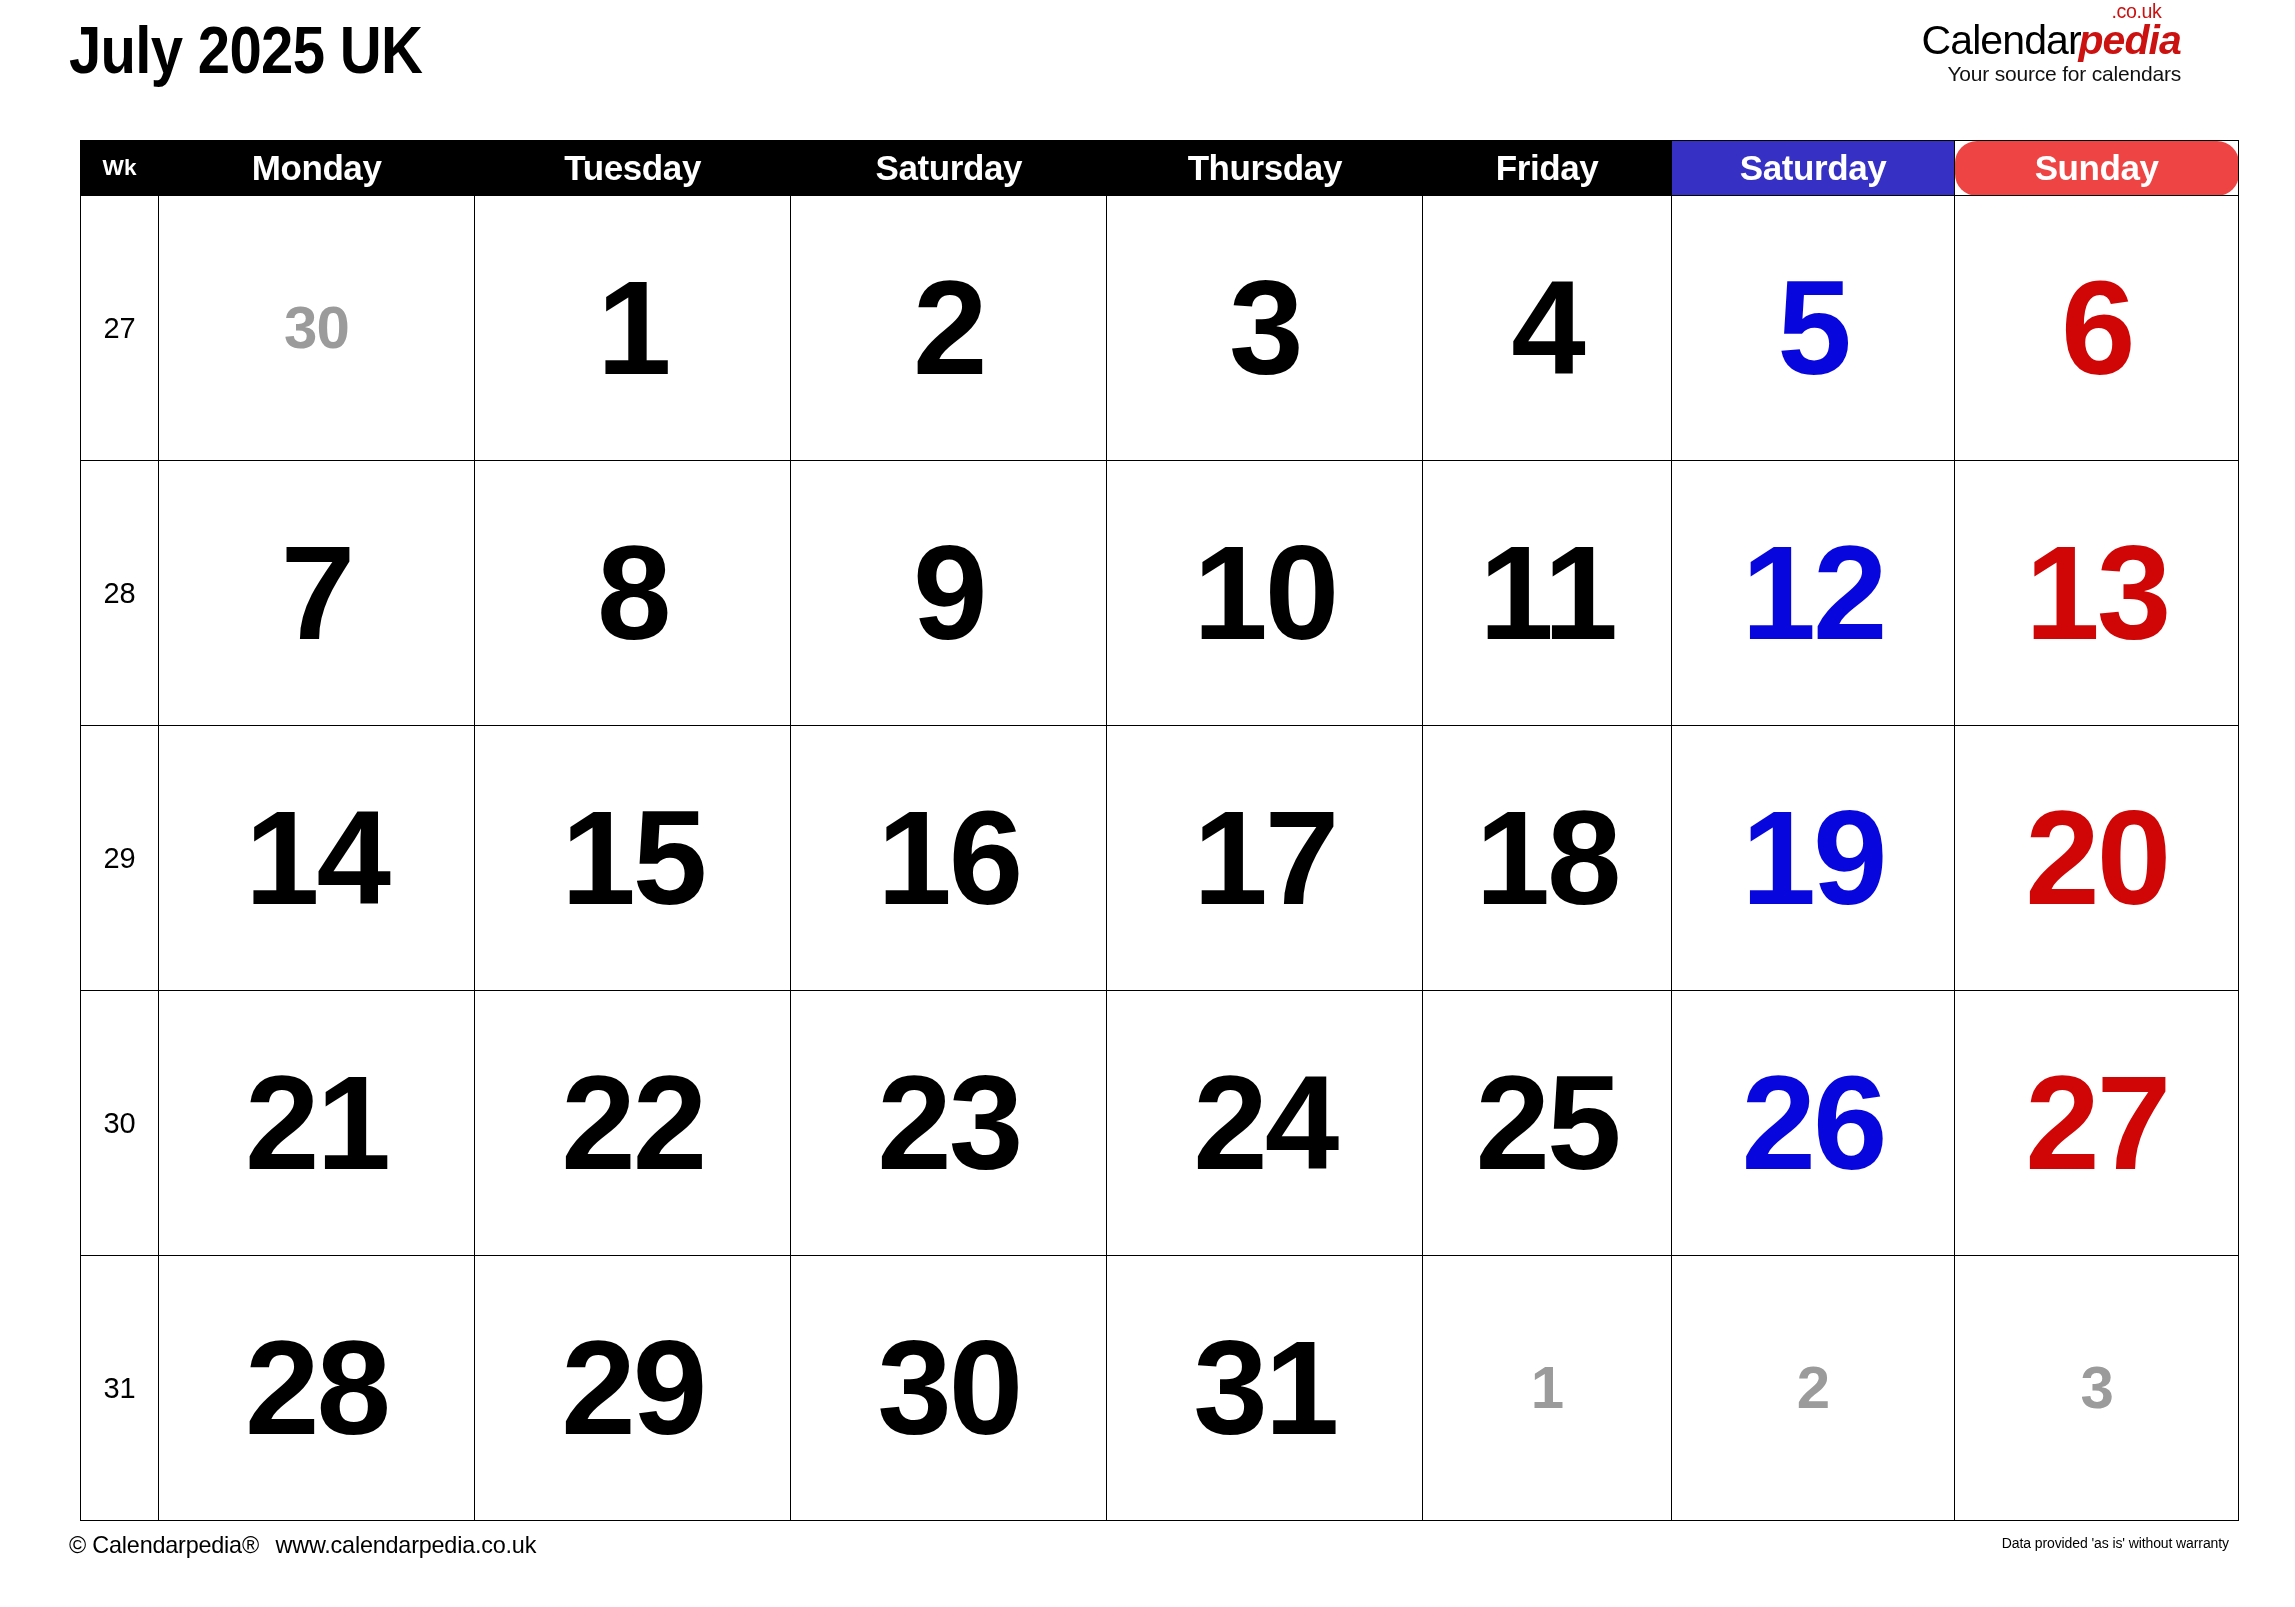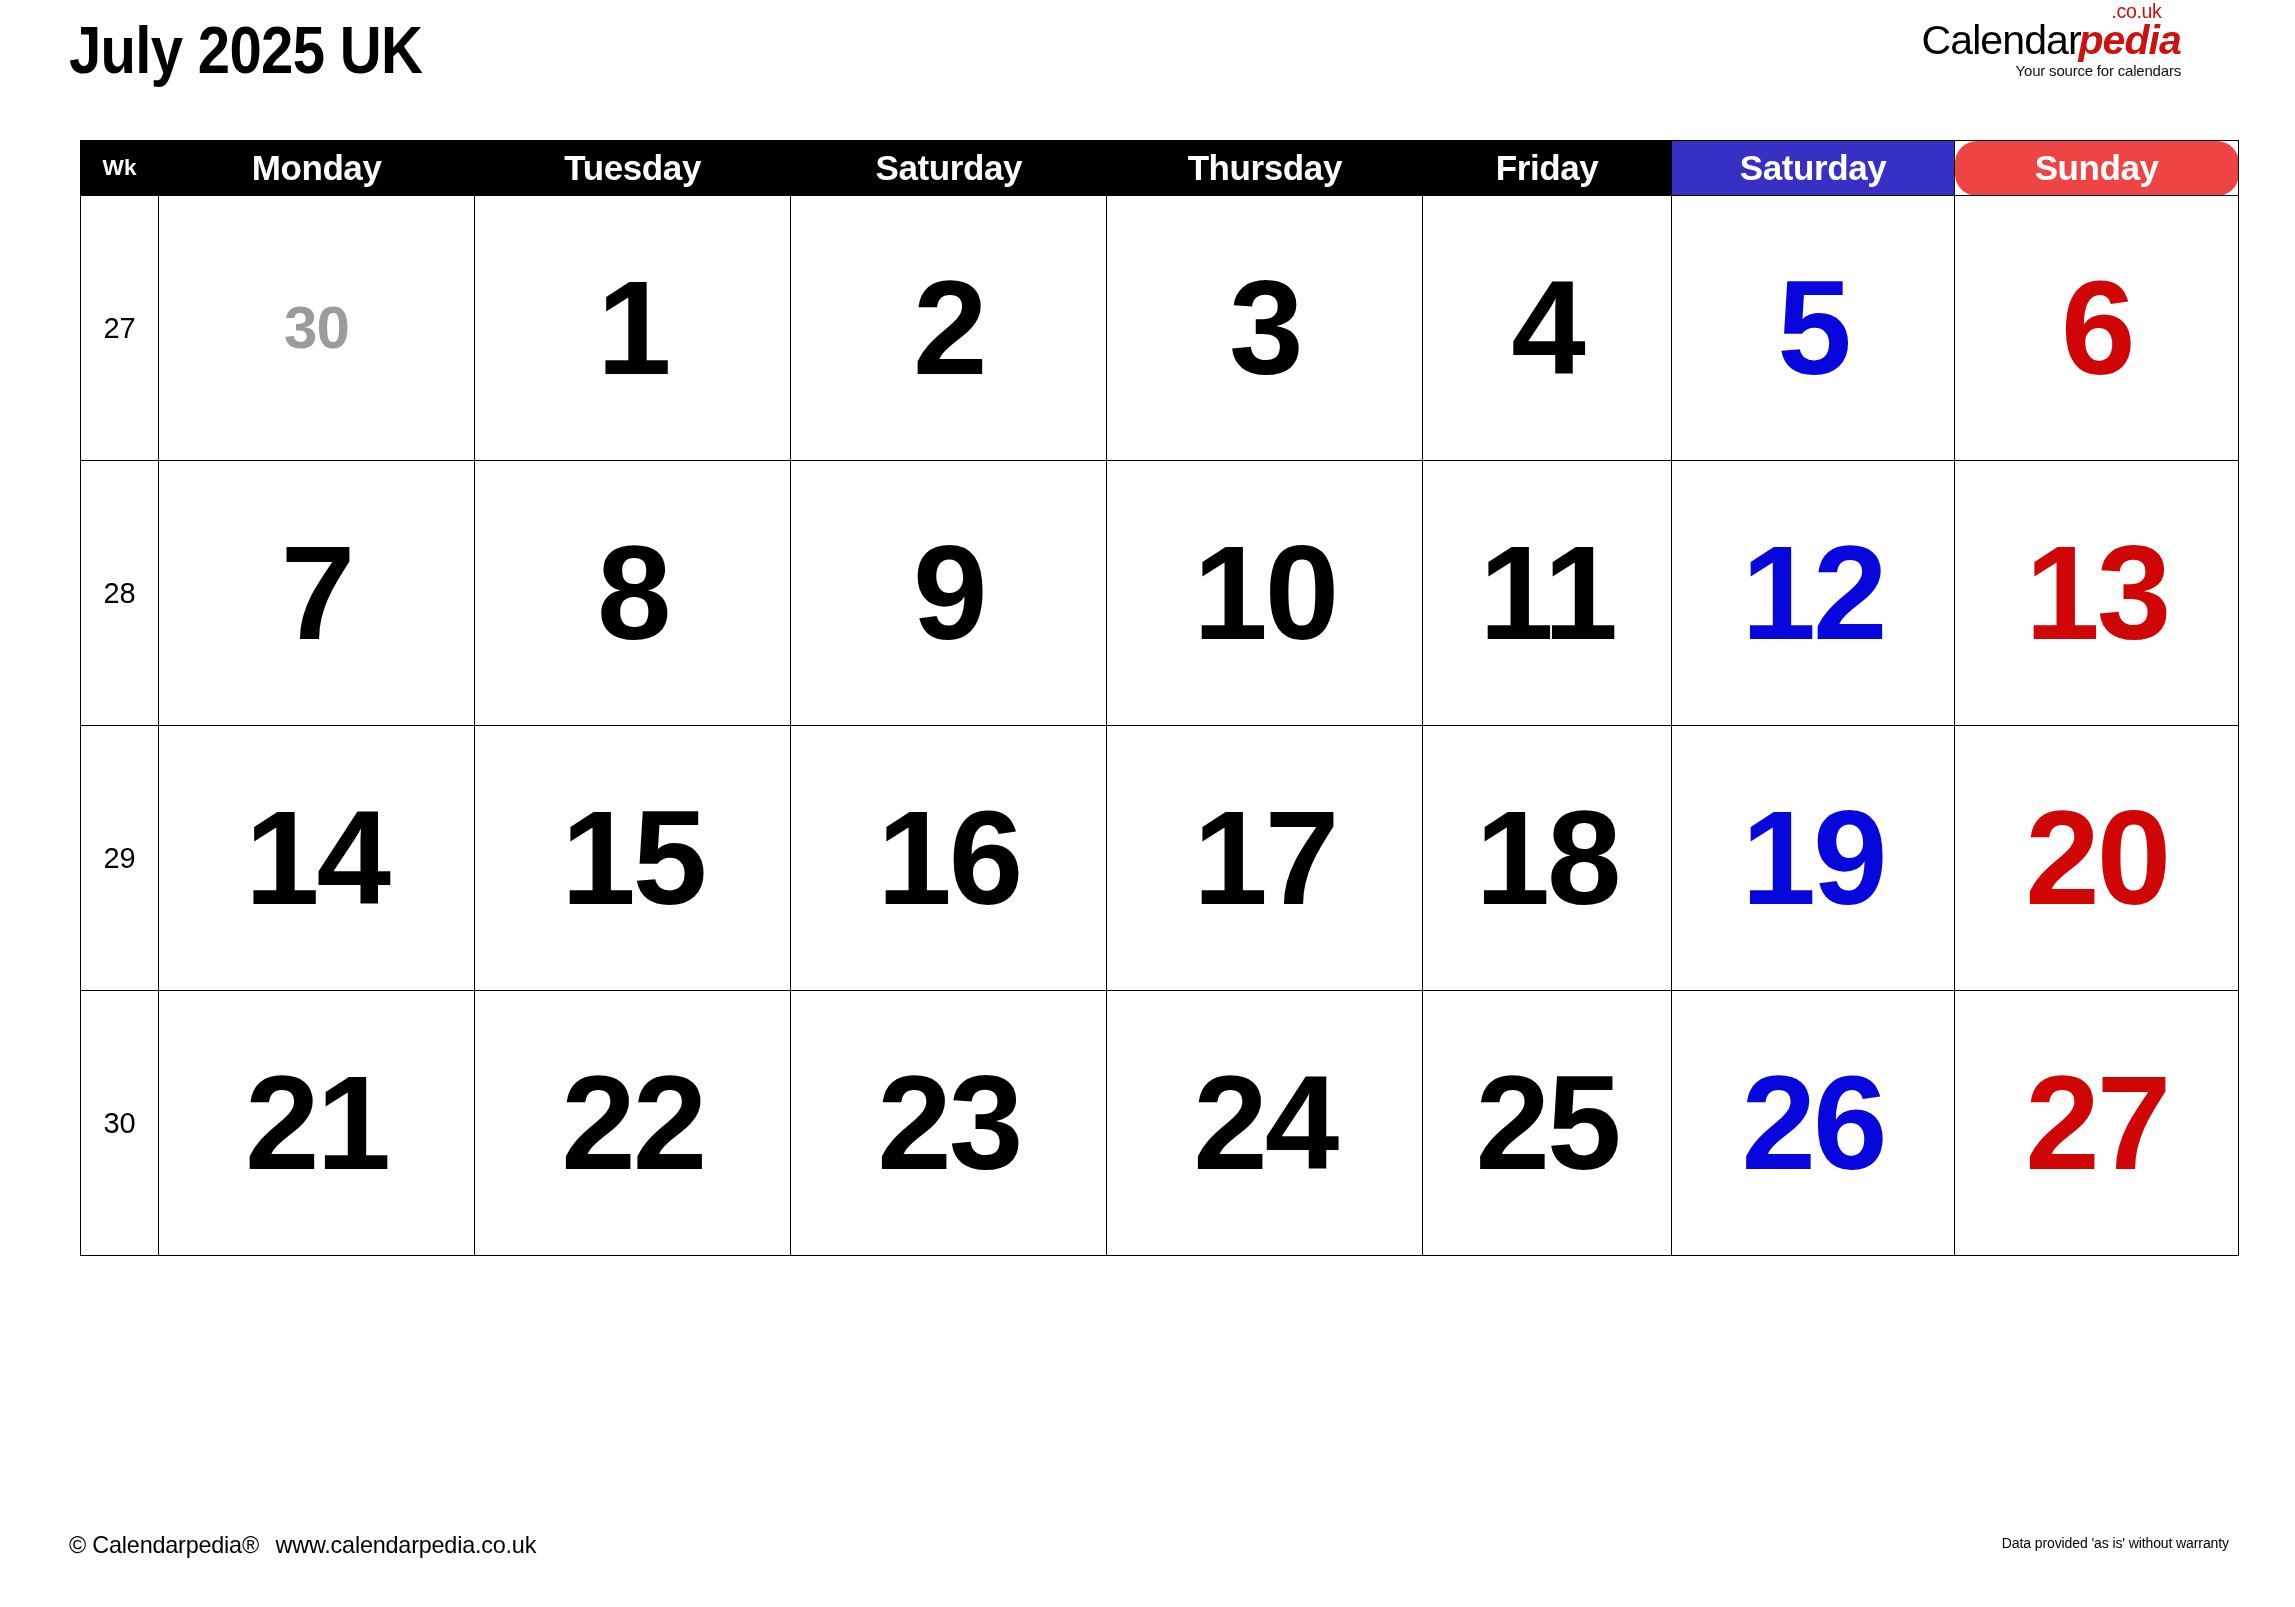--- a/index.html
+++ b/index.html
@@ -72,21 +72,21 @@
     top: -18px;
     right: 19.6px;
     font-size: 19.6px;
     font-weight: 400;
     color: #cc1111;
     letter-spacing: -0.4px;
     line-height: 1;
   }
   .logo-tagline {
     margin-top: 1.5px;
-    font-size: 15px;
+    font-size: 21px;
     color: #111111;
     letter-spacing: -0.2px;
     white-space: nowrap;
   }
 
   
   #calendar-table {
     position: absolute;
     left: 80px;
     top: 140px;
@@ -329,20 +329,44 @@
         <span class="daynum">25</span>
         </td>
       <td>
         <span class="daynum sat">26</span>
         </td>
       <td>
         <span class="daynum sun">27</span>
         </td>
     </tr>
 
+    <tr>
+      <td class="wk-cell">31</td>
+      <td>
+        <span class="daynum">28</span>
+        </td>
+      <td>
+        <span class="daynum">29</span>
+        </td>
+      <td>
+        <span class="daynum">30</span>
+        </td>
+      <td>
+        <span class="daynum">31</span>
+        </td>
+      <td>
+        <span class="daynum other">1</span>
+        </td>
+      <td>
+        <span class="daynum other">2</span>
+        </td>
+      <td>
+        <span class="daynum other">3</span>
+        </td>
+    </tr>
 
   </tbody>
 </table>
 
 <div id="footer-left">
   <span>© Calendarpedia®</span><span class="sep"></span><span>www.calendarpedia.co.uk</span>
 </div>
 
 <div id="footer-right">Data provided 'as is' without warranty</div>
 

